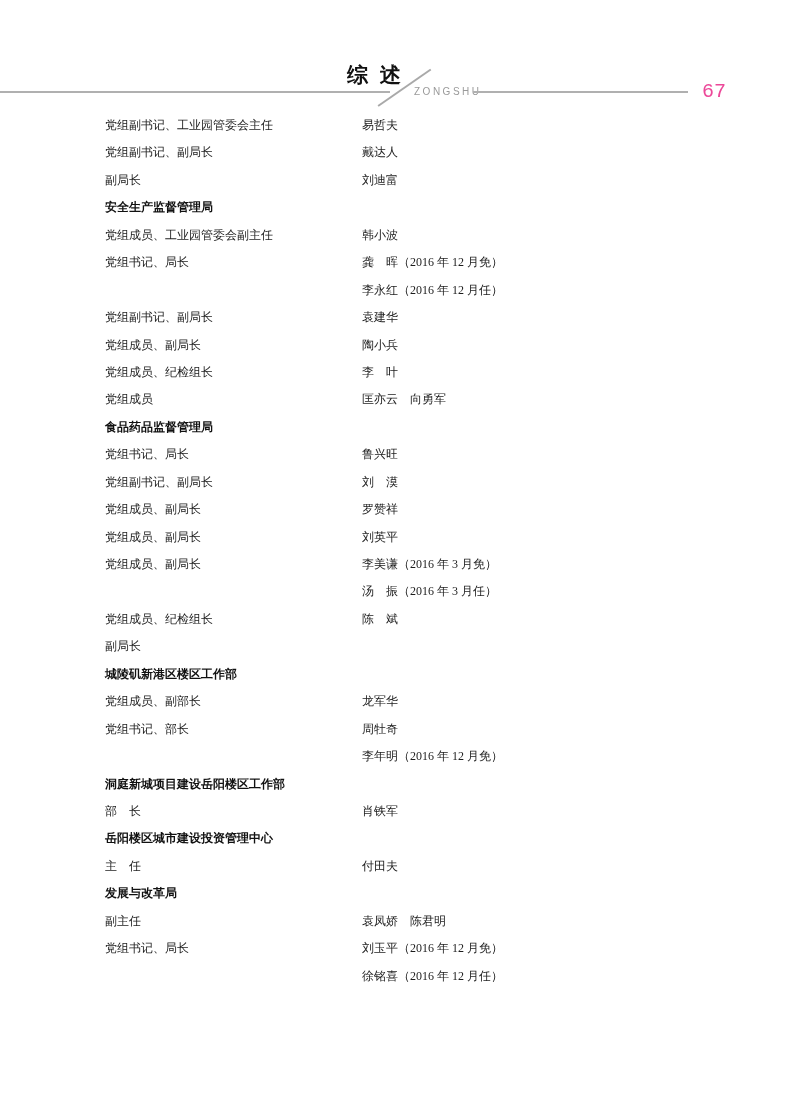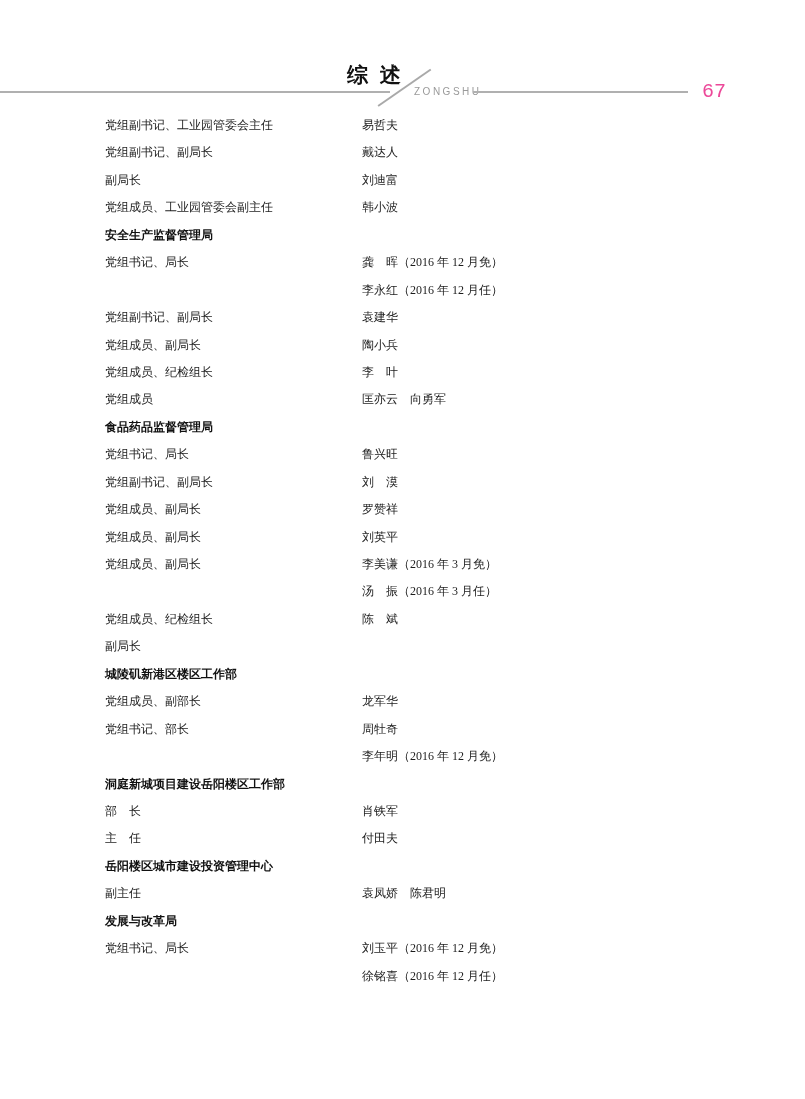--- a/index.html
+++ b/index.html
@@ -109,22 +109,22 @@
   <div class="header-subtitle">ZONGSHU</div>
 
   <div class="rule rule-right"></div>
 
   <div class="page-number">67</div>
 
   <div class="roster" id="roster">
       <div class="row"><span class="position">党组副书记、工业园管委会主任</span><span class="name">易哲夫</span></div>
       <div class="row"><span class="position">党组副书记、副局长</span><span class="name">戴达人</span></div>
       <div class="row"><span class="position">副局长</span><span class="name">刘迪富</span></div>
+      <div class="row section"><span class="position">安全生产监督管理局</span><span class="name"></span></div>
       <div class="row"><span class="position">党组成员、工业园管委会副主任</span><span class="name">韩小波</span></div>
-      <div class="row section"><span class="position">安全生产监督管理局</span><span class="name"></span></div>
       <div class="row"><span class="position">党组书记、局长</span><span class="name">龚　晖（2016 年 12 月免）</span></div>
       <div class="row"><span class="position"></span><span class="name">李永红（2016 年 12 月任）</span></div>
       <div class="row"><span class="position">党组副书记、副局长</span><span class="name">袁建华</span></div>
       <div class="row"><span class="position">党组成员、副局长</span><span class="name">陶小兵</span></div>
       <div class="row"><span class="position">党组成员、纪检组长</span><span class="name">李　叶</span></div>
       <div class="row"><span class="position">党组成员</span><span class="name">匡亦云　向勇军</span></div>
       <div class="row section"><span class="position">食品药品监督管理局</span><span class="name"></span></div>
       <div class="row"><span class="position">党组书记、局长</span><span class="name">鲁兴旺</span></div>
       <div class="row"><span class="position">党组副书记、副局长</span><span class="name">刘　漠</span></div>
       <div class="row"><span class="position">党组成员、副局长</span><span class="name">罗赞祥</span></div>
@@ -132,21 +132,21 @@
       <div class="row"><span class="position">党组成员、副局长</span><span class="name">李美谦（2016 年 3 月免）</span></div>
       <div class="row"><span class="position"></span><span class="name">汤　振（2016 年 3 月任）</span></div>
       <div class="row"><span class="position">党组成员、纪检组长</span><span class="name">陈　斌</span></div>
       <div class="row"><span class="position">副局长</span></div>
       <div class="row section"><span class="position">城陵矶新港区楼区工作部</span><span class="name"></span></div>
       <div class="row"><span class="position">党组成员、副部长</span><span class="name">龙军华</span></div>
       <div class="row"><span class="position">党组书记、部长</span><span class="name">周牡奇</span></div>
       <div class="row"><span class="position"></span><span class="name">李年明（2016 年 12 月免）</span></div>
       <div class="row section"><span class="position">洞庭新城项目建设岳阳楼区工作部</span><span class="name"></span></div>
       <div class="row"><span class="position">部　长</span><span class="name">肖铁军</span></div>
+      <div class="row section"><span class="position">岳阳楼区城市建设投资管理中心</span><span class="name"></span></div>
       <div class="row"><span class="position">主　任</span><span class="name">付田夫</span></div>
-      <div class="row section"><span class="position">岳阳楼区城市建设投资管理中心</span><span class="name"></span></div>
+      <div class="row section"><span class="position">发展与改革局</span><span class="name"></span></div>
       <div class="row"><span class="position">副主任</span><span class="name">袁凤娇　陈君明</span></div>
-      <div class="row section"><span class="position">发展与改革局</span><span class="name"></span></div>
       <div class="row"><span class="position">党组书记、局长</span><span class="name">刘玉平（2016 年 12 月免）</span></div>
       <div class="row"><span class="position"></span><span class="name">徐铭喜（2016 年 12 月任）</span></div>
     </div>
 
 </div>
 
 </body></html>

